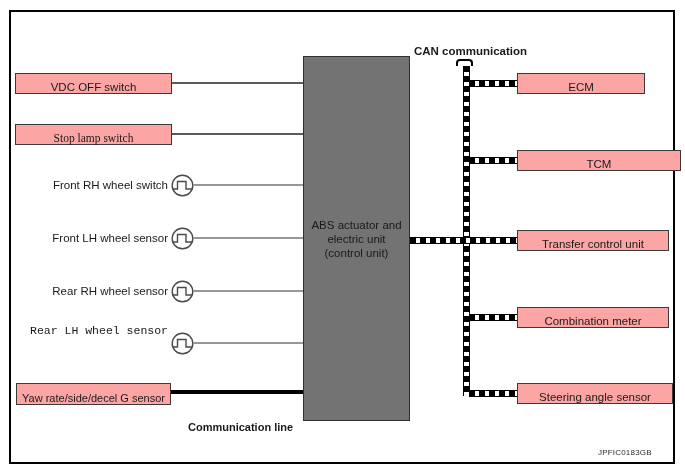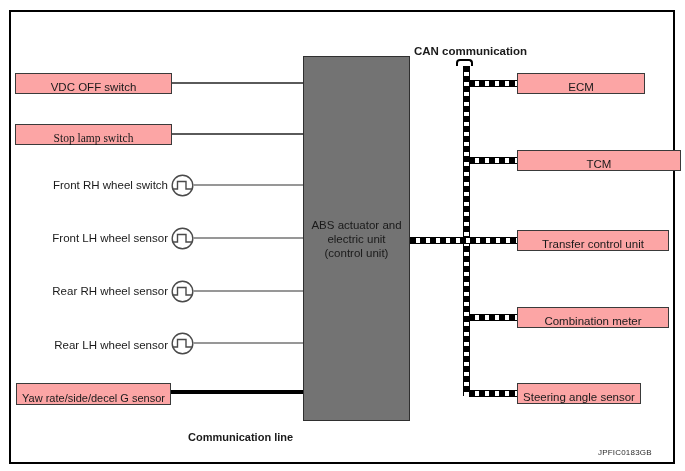--- a/index.html
+++ b/index.html
@@ -58,21 +58,21 @@
   <div class="node" style="left:15px;top:124px;width:157px;height:21px;font-family:Liberation Serif, serif;">
     <span>Stop lamp switch</span>
   </div>
 
   <div class="wire" style="left:172px;top:82px;width:131px;"></div>
   <div class="wire" style="left:172px;top:133px;width:131px;"></div>
 
   <div class="sensor-lbl" style="top:178px;">Front RH wheel switch</div>
   <div class="sensor-lbl" style="top:231px;">Front LH wheel sensor</div>
   <div class="sensor-lbl" style="top:284px;">Rear RH wheel sensor</div>
-  <div class="sensor-lbl" style="top:338px;">Rear LH wheel sensor</div>
+  <div class="sensor-lbl" style="top:324px;font-family:Liberation Mono, monospace;">Rear LH wheel sensor</div>
 
   <svg class="circle-ic" style="left:171px;top:174px;" viewBox="0 0 23 23">
     <circle cx="11.5" cy="11.5" r="10.3" fill="none" stroke="#4a4a4a" stroke-width="1.4"></circle>
     <polyline points="1.5,15 6.5,15 6.5,7.5 15,7.5 15,15 21.3,15" fill="none" stroke="#4a4a4a" stroke-width="1.4"></polyline>
   </svg>
   <svg class="circle-ic" style="left:171px;top:227px;" viewBox="0 0 23 23">
     <circle cx="11.5" cy="11.5" r="10.3" fill="none" stroke="#4a4a4a" stroke-width="1.4"></circle>
     <polyline points="1.5,15 6.5,15 6.5,7.5 15,7.5 15,15 21.3,15" fill="none" stroke="#4a4a4a" stroke-width="1.4"></polyline>
   </svg>
   <svg class="circle-ic" style="left:171px;top:280px;" viewBox="0 0 23 23">
@@ -85,21 +85,21 @@
   </svg>
 
   <div class="wire-gray" style="left:193px;top:184px;width:110px;"></div>
   <div class="wire-gray" style="left:193px;top:237px;width:110px;"></div>
   <div class="wire-gray" style="left:193px;top:290px;width:110px;"></div>
   <div class="wire-gray" style="left:193px;top:342px;width:110px;"></div>
 
   <div class="node" style="left:16px;top:383px;width:155px;height:22px;font-size:11px;">
     <span>Yaw rate/side/decel G sensor</span>
   </div>
-  <div class="lbl" style="left:188px;top:395px;font-size:11px;margin-top:36px;">Communication line</div>
+  <div class="lbl" style="left:188px;top:385px;font-size:11px;margin-top:36px;">Communication line</div>
   <div class="thick-line" style="left:171px;top:390px;width:132px;"></div>
 
   <div class="abs-box">
     <div>ABS actuator and</div>
     <div>electric unit</div>
     <div>(control unit)</div>
   </div>
 
   <div class="lbl" style="left:414px;top:45px;">CAN communication</div>
   <div class="bracket"></div>
@@ -116,19 +116,19 @@
   </div>
   <div class="node" style="left:517px;top:150px;width:164px;height:21px;">
     <span>TCM</span>
   </div>
   <div class="node" style="left:517px;top:230px;width:152px;height:21px;">
     <span>Transfer control unit</span>
   </div>
   <div class="node" style="left:517px;top:307px;width:152px;height:21px;">
     <span>Combination meter</span>
   </div>
-  <div class="node" style="left:517px;top:383px;width:124px;height:21px;">
+  <div class="node" style="left:517px;top:383px;width:156px;height:21px;">
     <span>Steering angle sensor</span>
   </div>
 
   <div class="fig-code">JPFIC0183GB</div>
 
 </div>
 
 </body></html>

